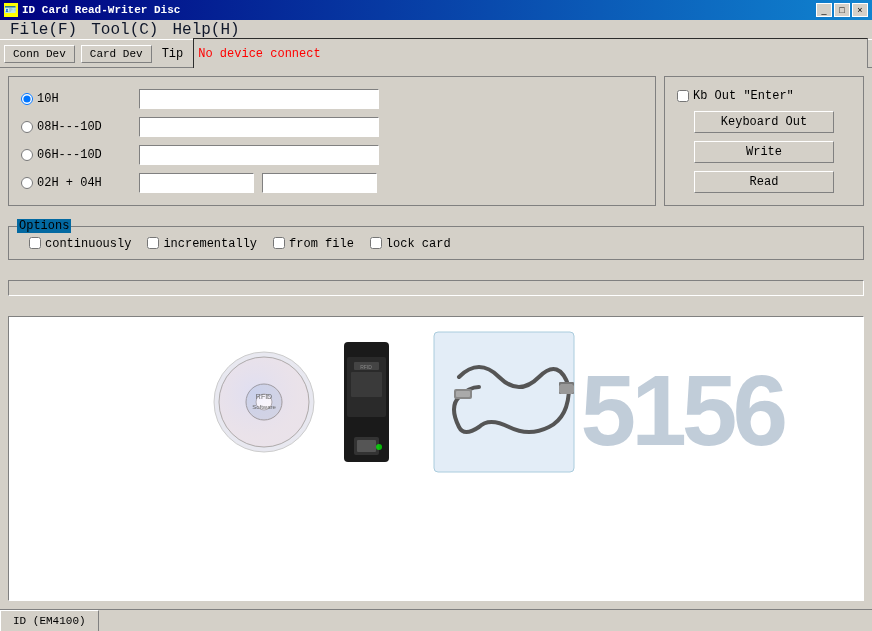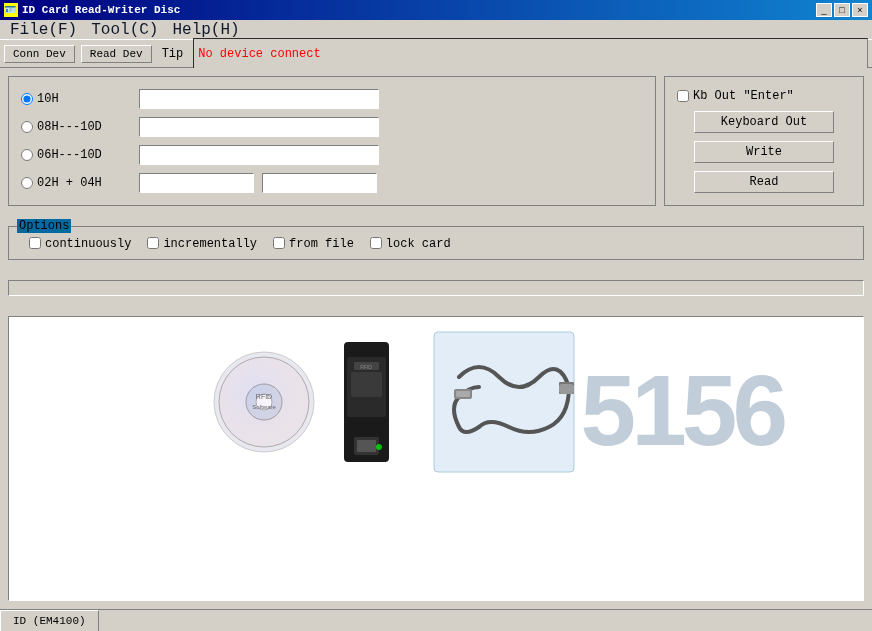--- a/index.html
+++ b/index.html
@@ -346,21 +346,21 @@
 </div>
 
 <div class="menu-bar">
   <span class="menu-item">File(F)</span>
   <span class="menu-item">Tool(C)</span>
   <span class="menu-item">Help(H)</span>
 </div>
 
 <div class="toolbar">
   <button class="tool-btn">Conn Dev</button>
-  <button class="tool-btn">Read Dev</button>
+  <button class="tool-btn">Card Dev</button>
   <span class="tip-label">Tip</span>
   <div class="status-text">
     <span>No device connect</span>
   </div>
 </div>
 
 <div class="main-content">
 
   <div class="top-section">
 

